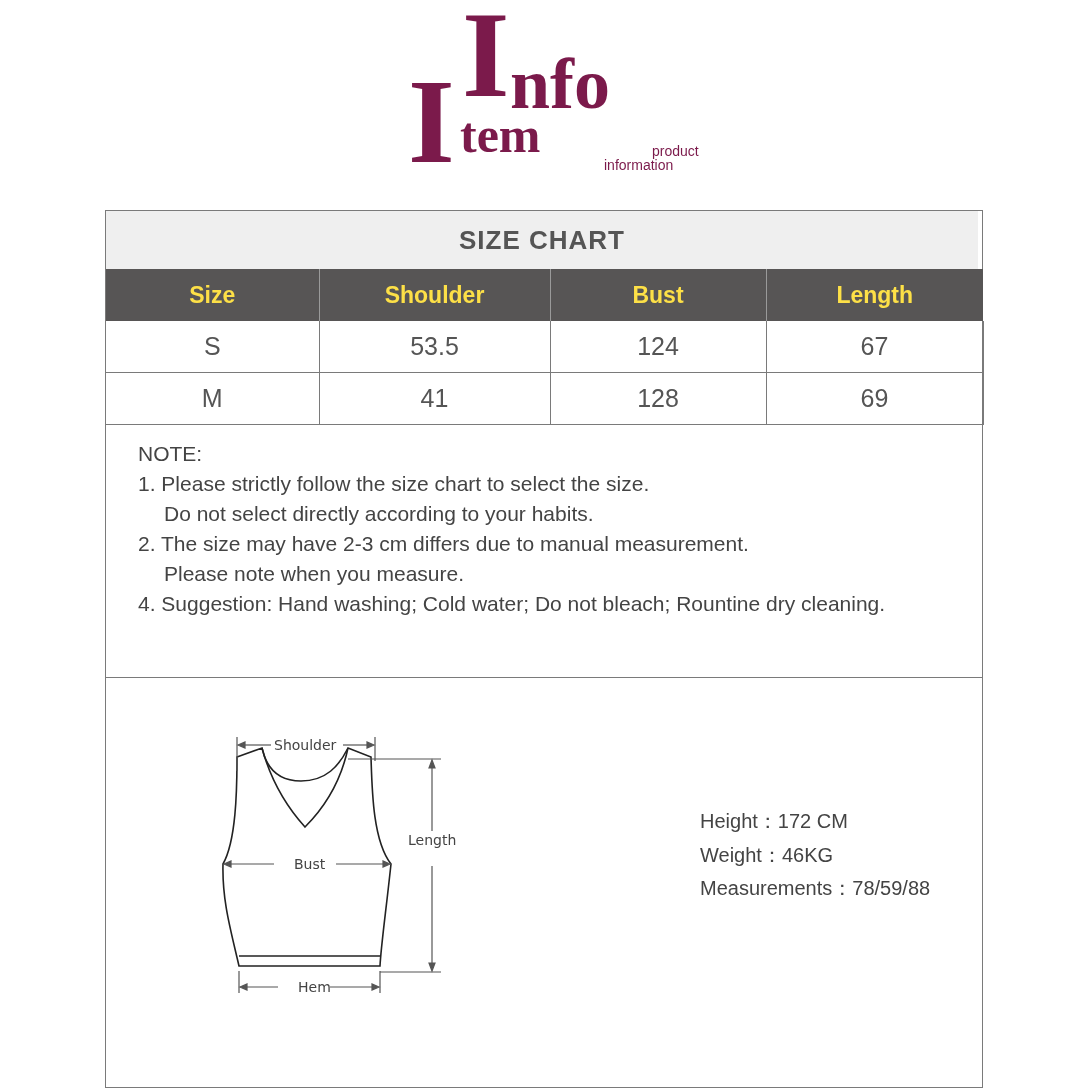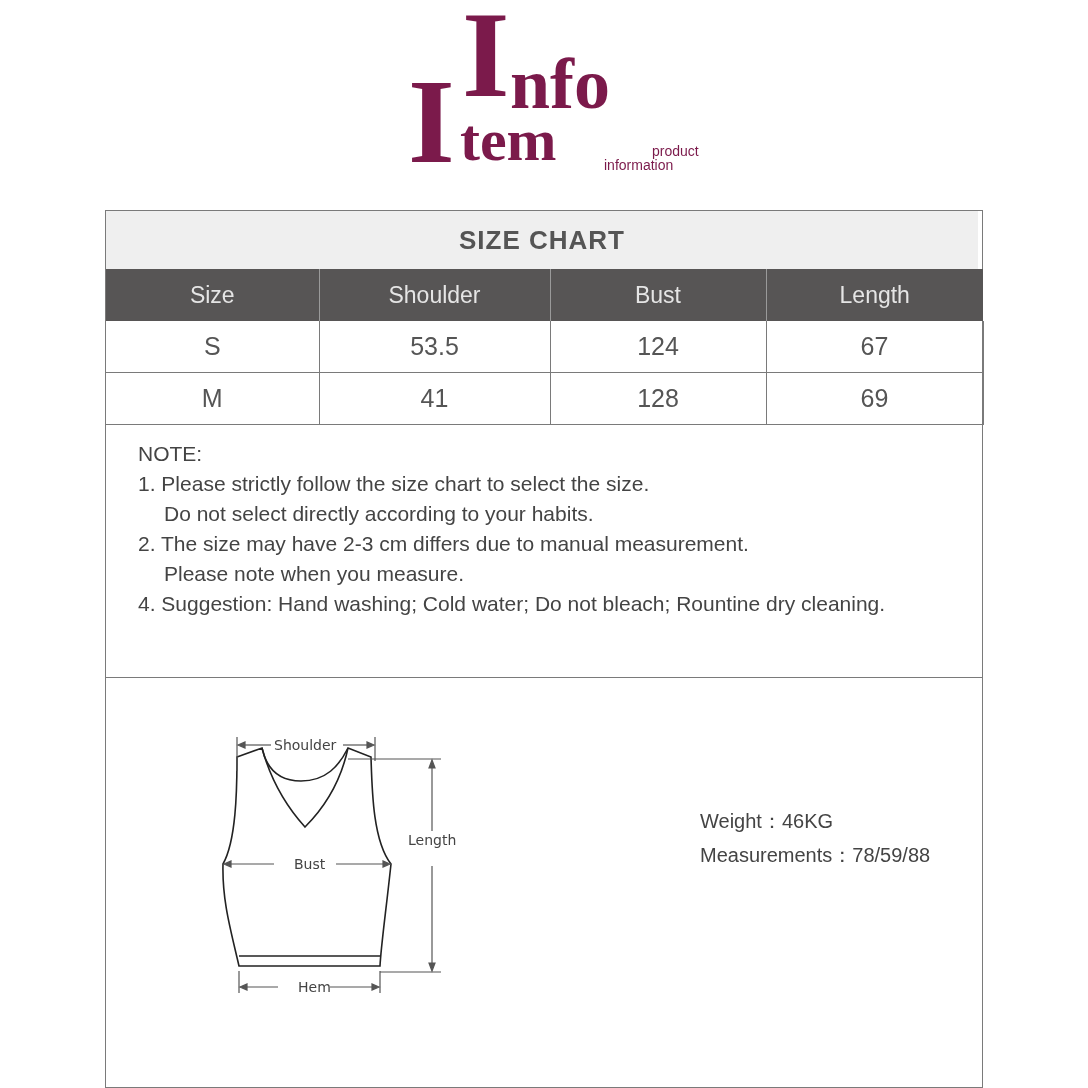--- a/index.html
+++ b/index.html
@@ -4,42 +4,42 @@
 <style>
   html, body { margin:0; padding:0; background:#ffffff; }
   body { width:1088px; height:1088px; position:relative; overflow:hidden; font-family:"Liberation Sans", sans-serif; color:#444; }
   .logo-abs { position:absolute; font-family:"Liberation Serif", serif; font-weight:bold; color:#7b1a4b; line-height:1; }
   .sub { position:absolute; font-family:"Liberation Sans", sans-serif; color:#7b1a4b; font-size:14px; line-height:15px; }
 
   
   .frame { position:absolute; left:105px; top:210px; width:876px; height:876px; border:1px solid #7a7a7a; box-sizing:content-box; }
   .title-bar { position:absolute; left:0; top:0; width:872px; height:58px; background:#efefef; display:flex; align-items:center; justify-content:center; font-size:26px; font-weight:bold; color:#555; letter-spacing:1px; }
   table.sizes { position:absolute; left:0; top:58px; width:877px; border-collapse:collapse; table-layout:fixed; }
-  table.sizes th { background:#575555; color:#e5e5e5; font-weight:normal; font-size:23px; height:50px; border-right:1px solid #9a9a9a; text-align:center; }
+  table.sizes th { background:#575555; color:#fde047; font-weight:bold; font-size:23px; height:50px; border-right:1px solid #9a9a9a; text-align:center; }
   table.sizes th:last-child { border-right:none; }
   table.sizes td { height:49px; font-size:25px; color:#555; text-align:center; border-right:1px solid #7a7a7a; border-bottom:1px solid #7a7a7a; }
   table.sizes td:last-child { border-right:1px solid #7a7a7a; }
 
   .notes { position:absolute; left:32px; top:228px; font-size:21px; color:#444; line-height:30px; }
   .notes .line { white-space:nowrap; }
   .notes .indent { padding-left:26px; }
   .divider { position:absolute; left:0; top:466px; width:876px; height:1px; background:#7a7a7a; }
 
   .diagram { position:absolute; left:110px; top:520px; width:250px; height:280px; }
   .model { position:absolute; left:594px; top:594px; font-size:20px; color:#444; line-height:33.5px; }
   .model .bold { font-weight:bold; font-size:22px; }
 </style>
 </head>
 <body>
 
 <div>
   <span class="logo-abs" style="left:462px; top:-6px; font-size:122px;">I</span>
   <span class="logo-abs" style="left:510px; top:48px; font-size:72px;">nfo</span>
   <span class="logo-abs" style="left:408px; top:62px; font-size:120px;">I</span>
-  <span class="logo-abs" style="left:460px; top:110px; font-size:60px;">tem</span>
+  <span class="logo-abs" style="left:460px; top:110px; font-size:50px;">tem</span>
   <span class="sub" style="left:604px; top:144px;margin-left:48px;">product</span>
   <span class="sub" style="left:604px; top:158px;">information</span>
 </div>
 
 <div class="frame">
   <div class="title-bar">SIZE CHART</div>
 
   <table class="sizes">
     <colgroup>
       <col style="width:213px">
@@ -121,16 +121,17 @@
     </g>
     <g font-family="DejaVu Sans, sans-serif" font-size="14" fill="#444">
       <text x="58" y="19">Shoulder</text>
       <text x="78" y="138">Bust</text>
       <text x="192" y="114">Length</text>
       <text x="82" y="261">Hem</text>
     </g>
   </svg>
 
   <div class="model">
+    <div>Height：172 CM</div>
     <div>Weight：46KG</div>
     <div>Measurements：78/59/88</div>
   </div>
 </div>
 
 </body></html>

